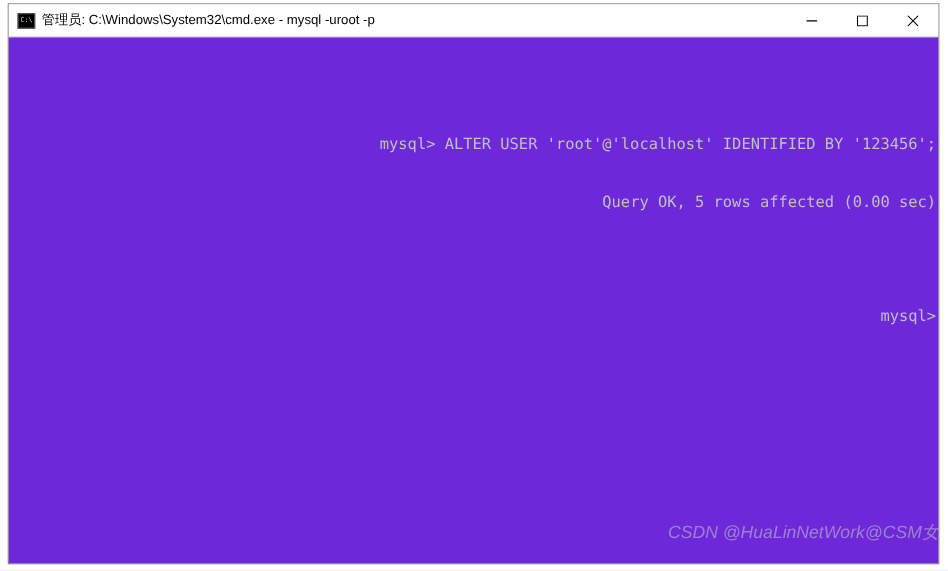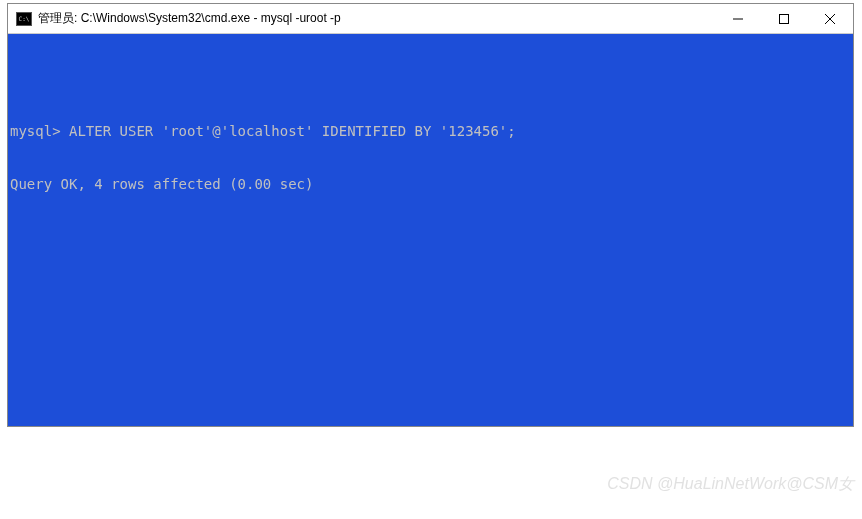--- a/index.html
+++ b/index.html
@@ -13,21 +13,21 @@
       background: #fff;
       font-family: "Segoe UI", Tahoma, sans-serif;
       position: relative;
       overflow: hidden;
     }
     .window {
       position: absolute;
       left: 7px;
       top: 3px;
       width: 847px;
-      height: 424px;
+      height: 510px;
       background: #fff;
       border: 1px solid #888;
       display: flex;
       flex-direction: column;
     }
     .titlebar {
       height: 30px;
       background: #fff;
       display: flex;
       align-items: center;
@@ -75,29 +75,30 @@
     }
     .win-btn svg {
       width: 10px;
       height: 10px;
       stroke: #000;
       stroke-width: 1;
       fill: none;
     }
     .terminal {
       flex: 1;
-      background: #1d4ed8;
+      background: #6d28d9;
       color: #c0c0c0;
       font-family: "NSimSun", "SimSun", "Consolas", monospace;
       font-size: 14px;
       line-height: 1.25;
       padding: 2px 2px;
       white-space: pre;
       overflow: hidden;
       position: relative;
+      text-align: right;
     }
     .terminal-line {
       min-height: 17px;
     }
     .blank-line {
       height: 17px;
     }
     .watermark {
       position: absolute;
       right: 8px;
@@ -131,18 +132,19 @@
         <svg viewBox="0 0 10 10">
             <line x1="0" y1="0" x2="10" y2="10"></line>
             <line x1="10" y1="0" x2="0" y2="10"></line>
           </svg>
       </button>
     </div>
   </div>
   <div class="terminal">
     <div class="blank-line"></div>
     <div class="terminal-line">mysql&gt; ALTER USER 'root'@'localhost' IDENTIFIED BY '123456';</div>
-    <div class="terminal-line">Query OK, 4 rows affected (0.00 sec)</div>
+    <div class="terminal-line">Query OK, 5 rows affected (0.00 sec)</div>
     <div class="terminal-line"></div>
+    <div class="terminal-line">mysql&gt;</div>
   </div>
 </div>
 
 <div class="watermark">CSDN @HuaLinNetWork@CSM女</div>
 
 </body></html>

